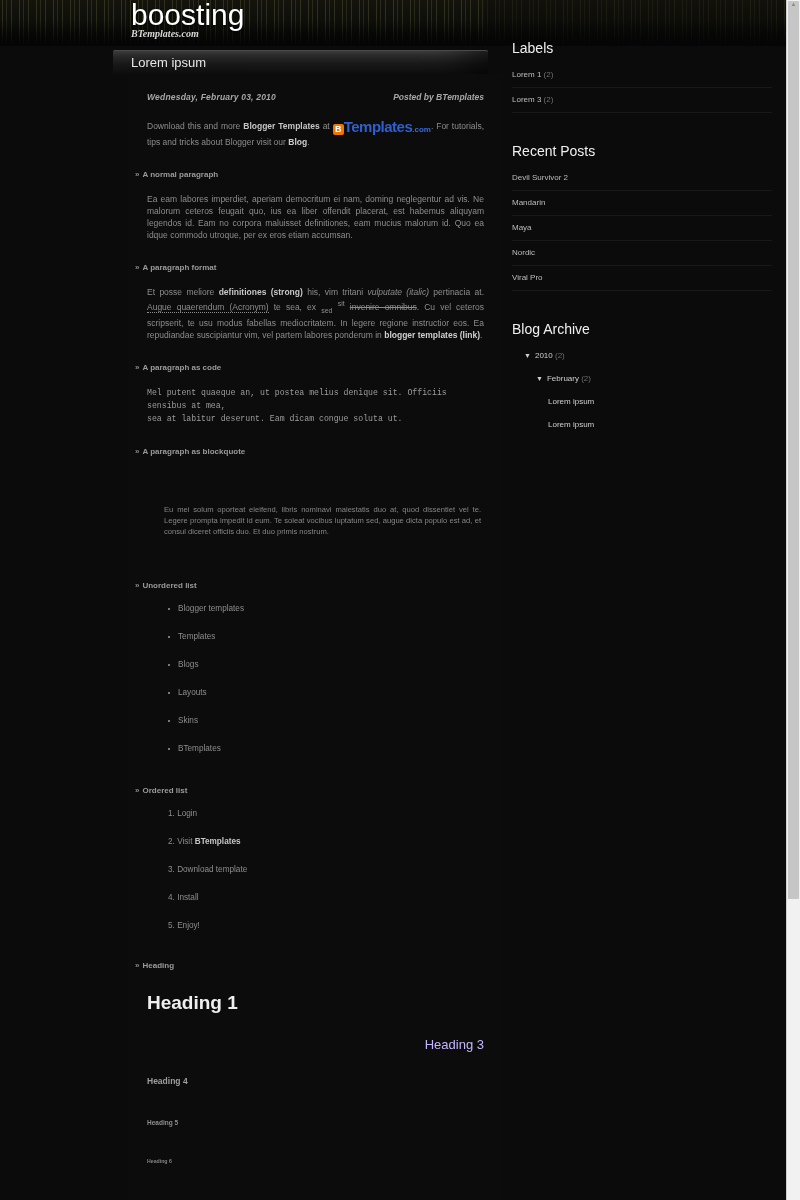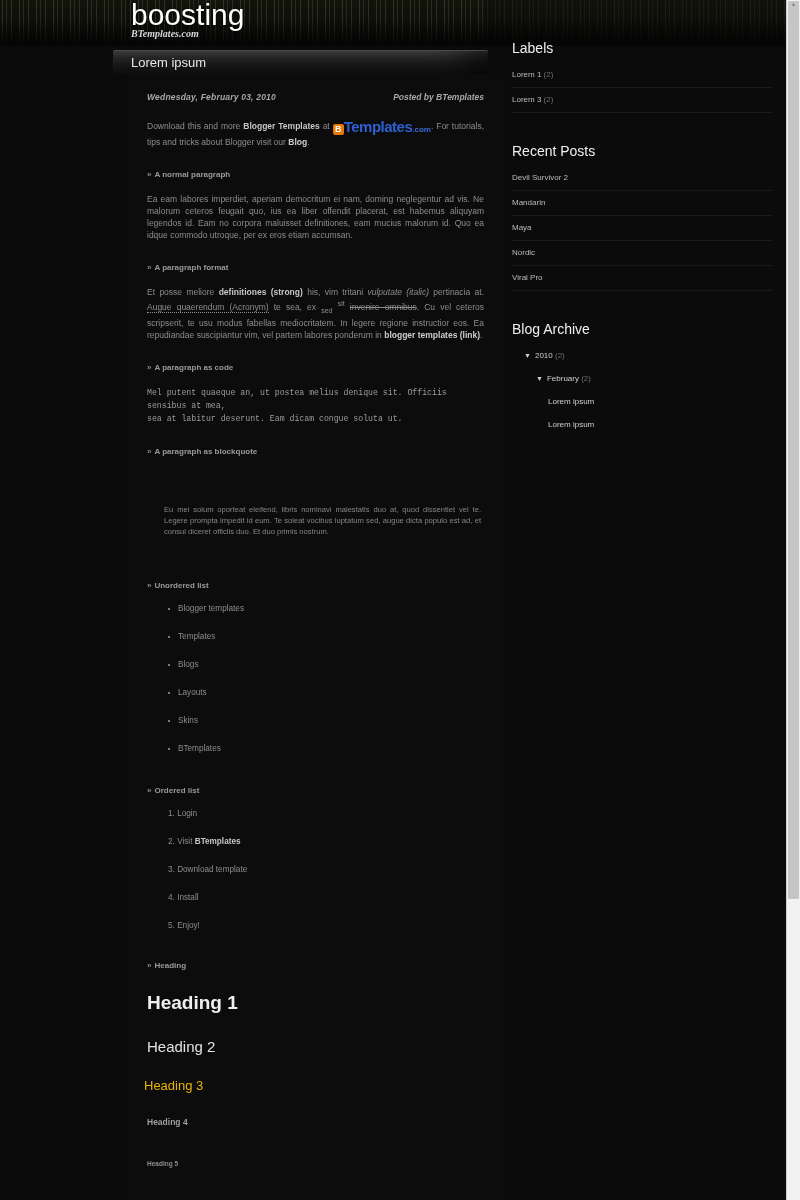--- a/index.html
+++ b/index.html
@@ -104,21 +104,21 @@
     font-size:9px; font-weight:bold; line-height:11px; text-align:center;
     font-family:"Liberation Sans", sans-serif;
   }
   .btlogo .word {
     font-size:15px; font-weight:bold; color:#2f5fd0; letter-spacing:-.5px;
     font-family:"Liberation Sans", sans-serif;
   }
   .btlogo .dotcom { font-size:8px; font-weight:bold; color:#3a6ad8; }
 
   .sec-title {
-    margin: 22px 19px 0 19px;
+    margin: 22px 19px 0 7px;
     font-size: 8px; font-weight: bold; color: #9a9a9a;
   }
   .sec-title .arrow { color:#8a8a8a; margin-right:3px; }
 
   pre.code {
     margin: 14px 19px 0 19px;
     font-family: "Liberation Mono", monospace;
     font-size: 8.2px; line-height: 13px; color: #9c9c9c;
     white-space: pre-wrap; word-break: break-word;
   }
@@ -142,21 +142,21 @@
   ol.ol-list { margin: 14px 19px 0 40px; padding:0; list-style: none; counter-reset: oli; }
   ol.ol-list li {
     counter-increment: oli;
     font-size: 8.2px; color: #8d8d8d; margin-bottom: 19px;
   }
   ol.ol-list li:before { content: counter(oli) ". "; color:#8d8d8d; }
   ol.ol-list li b { color:#c6c6c6; }
 
   .h1x { margin: 22px 19px 0 19px; font-size: 19px; font-weight: bold; color:#efefef; }
   .h2x { margin: 24px 19px 0 19px; font-size: 15px; font-weight: normal; color:#e2e2e2; }
-  .h3x { margin: 23px 19px 0 16px; font-size: 13px; font-weight: normal; color:#eab308; }
+  .h3x { margin: 23px 19px 0 27px; font-size: 13px; font-weight: normal; color:#c4b5fd;text-align:right; }
   .h4x { margin: 24px 19px 0 19px; font-size: 8.5px; font-weight: bold; color:#9e9e9e; }
   .h5x { margin: 33px 19px 0 19px; font-size: 6.5px; font-weight: bold; color:#8e8e8e; }
   .h6x { margin: 32px 19px 0 19px; font-size: 5.2px; font-weight: bold; color:#858585; }
 
   
   #sidebar {
     position: absolute; left: 512px; top: 40px; width: 260px;
   }
   .side-h {
     font-size: 14px; font-weight: normal; color: #f0f0f0;
@@ -242,21 +242,20 @@
     <ol class="ol-list">
       <li><span>Login</span></li>
       <li><span>Visit </span><b>BTemplates</b></li>
       <li><span>Download template</span></li>
       <li><span>Install</span></li>
       <li><span>Enjoy!</span></li>
     </ol>
 
     <div class="sec-title" style="margin-top:31px"><span class="arrow">»</span><span>Heading</span></div>
     <div class="h1x">Heading 1</div>
-    <div class="h2x">Heading 2</div>
     <div class="h3x">Heading 3</div>
     <div class="h4x">Heading 4</div>
     <div class="h5x">Heading 5</div>
     <div class="h6x">Heading 6</div>
 
   </div>
 
   <div id="sidebar">
 
     <div class="side-block">

